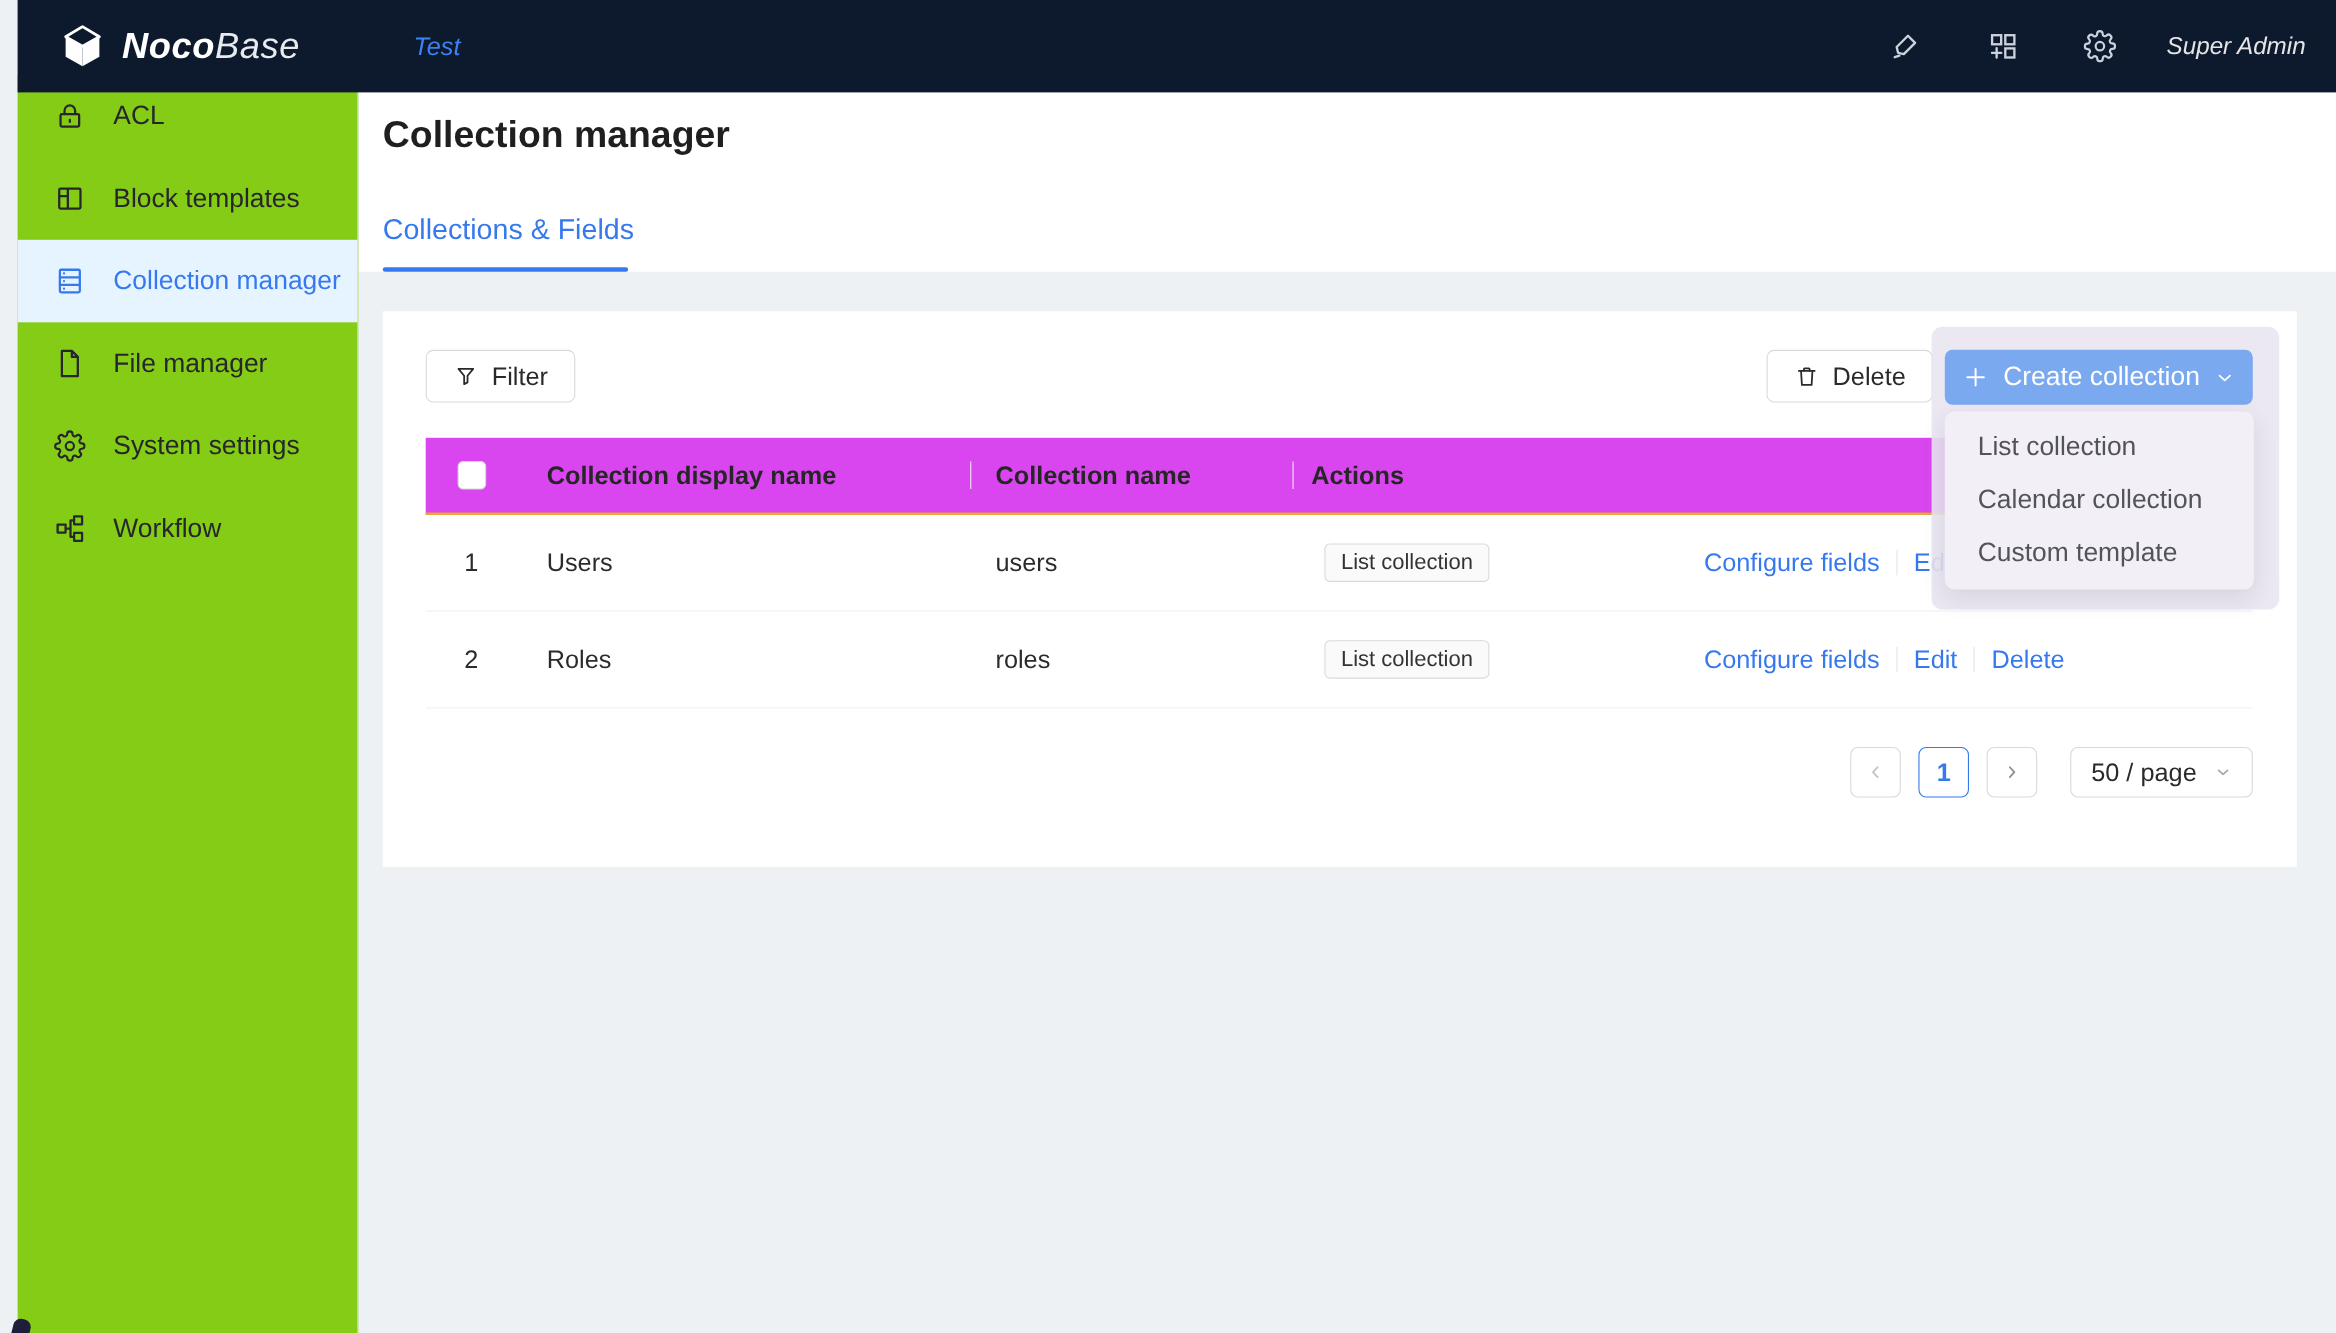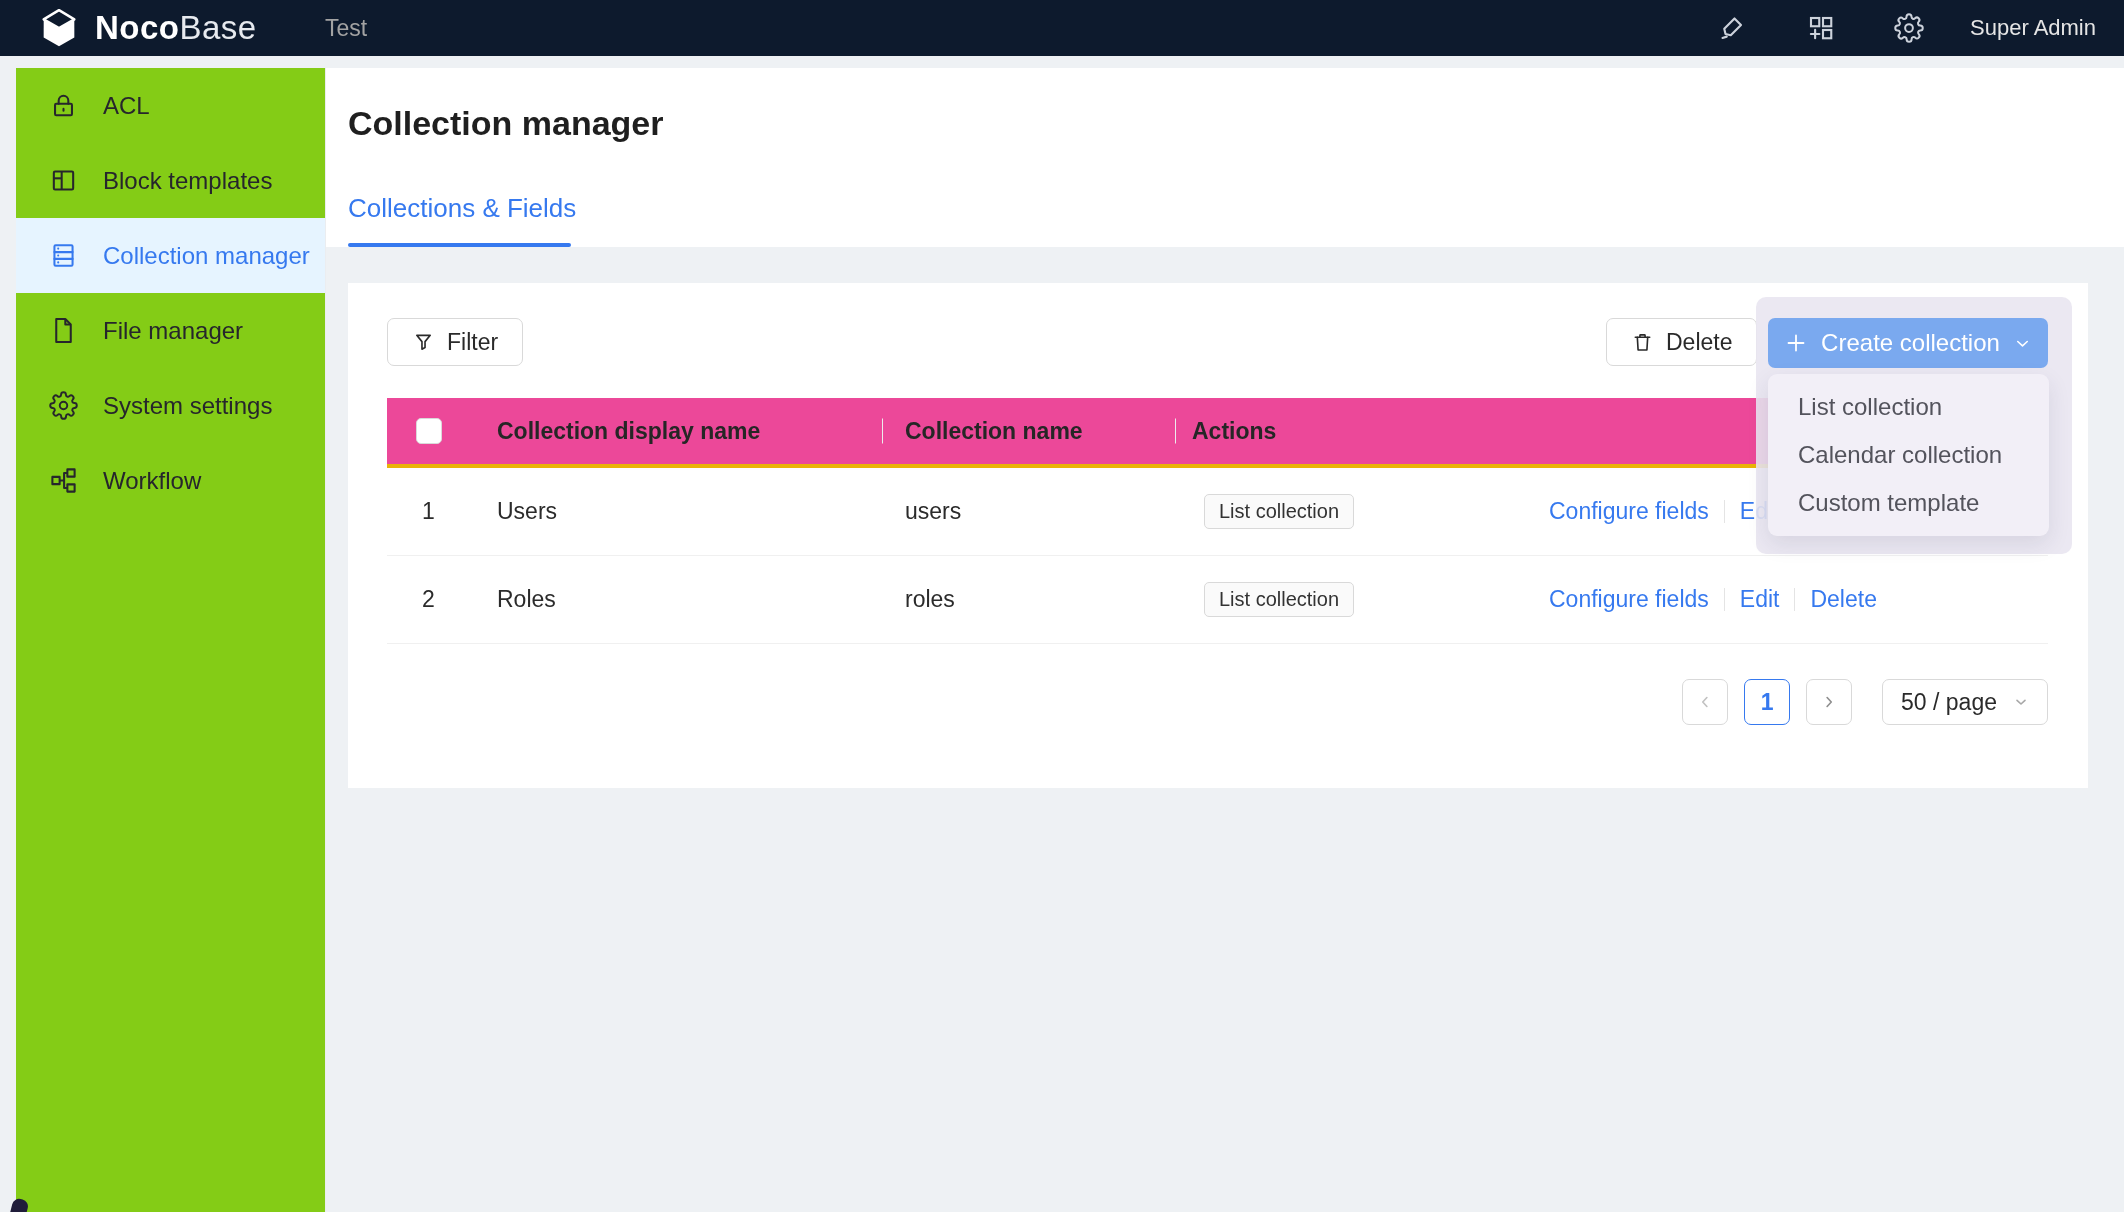--- a/index.html
+++ b/index.html
@@ -7,31 +7,31 @@
   body {
     position: relative; overflow: hidden;
     font-family: "Liberation Sans", "DejaVu Sans", sans-serif;
     background: var(--page-bg, #eef1f4);
     color: #2b2b2b;
   }
   svg { display: block; }
 
   
   .topnav {
-    position: absolute; top: 0; left: 0; right: 0; height: 56px;
+    position: absolute; top: 0; left: 16px; right: 0; height: 84px;
     background: var(--nav-bg, #0d1a2d);
-    display: flex; align-items: center; color: #c7cdd7; z-index: 30;
+    display: flex; align-items: center; color: #c7cdd7; z-index: 30; font-style: italic;
   }
   .logo { width: 310px; display: flex; align-items: center; gap: 13px; padding-left: 36px; flex: 0 0 auto; }
   .logo-mark { width: 46px; height: 42px; }
   .logo-text { font-size: 33px; letter-spacing: .5px; white-space: nowrap; }
   .logo-noco { font-weight: 700; color: #ffffff; }
   .logo-base { font-weight: 300; color: #e7eaef; }
   .nav-menu { display: flex; align-items: center; }
-  .nav-menu-item { margin-left: 15px; font-size: 23px; color: #a3a3a3; cursor: pointer; }
+  .nav-menu-item { margin-left: 50px; font-size: 23px; color: #3b82f6; cursor: pointer; }
   .nav-right { margin-left: auto; display: flex; align-items: center; padding-right: 28px; }
   .nav-icon { width: 30px; height: 30px; color: #ccd2db; margin-left: 58px; cursor: pointer; }
   .nav-user { margin-left: 46px; font-size: 22px; color: #e5e5e5; cursor: pointer; }
 
   
   .sidebar {
     position: absolute; top: 68px; left: 16px; bottom: 0; width: 310px;
     background: #84cc16; border-right: 1px solid #ebedf0; z-index: 10;
   }
   .side-item {
@@ -64,21 +64,21 @@
     border: 1px solid #d9d9d9; border-radius: 7px;
     font-size: 23px; color: #2a2a2a; cursor: pointer; white-space: nowrap;
   }
   .btn svg { width: 23px; height: 23px; }
   .filter-btn { position: absolute; left: 39px; top: 35px; justify-content: center; }
   .delete-btn { position: absolute; left: 1258px; top: 35px; }
 
   
   .table { position: absolute; left: 39px; top: 115px; width: 1661px; font-size: 23px; }
   .t-row { display: flex; align-items: center; }
-  .t-head { height: 70px; background: #ec4899; border-bottom: 4px solid #eab308; font-weight: 700; color: #262626; }
+  .t-head { height: 70px; background: #d946ef; border-bottom: 2px solid #eab308; font-weight: 700; color: #262626; }
   .t-body-row { height: 88px; border-bottom: 1px solid #f0f0f0; }
   .c0 { width: 83px; display: flex; align-items: center; justify-content: center; }
   .c1 { width: 413px; padding-left: 27px; }
   .c2 { width: 293px; padding-left: 22px; }
   .c3 { width: 357px; padding-left: 28px; }
   .c4 { flex: 1; padding-left: 16px; display: flex; align-items: center; }
   .t-head .c1, .t-head .c2, .t-head .c3 { position: relative; align-self: stretch; display: flex; align-items: center; }
   .t-head .c1::after, .t-head .c2::after, .t-head .c3::after {
     content: ""; position: absolute; right: 0; top: 50%; transform: translateY(-50%);
     width: 1px; height: 25px; background: #ececec;

